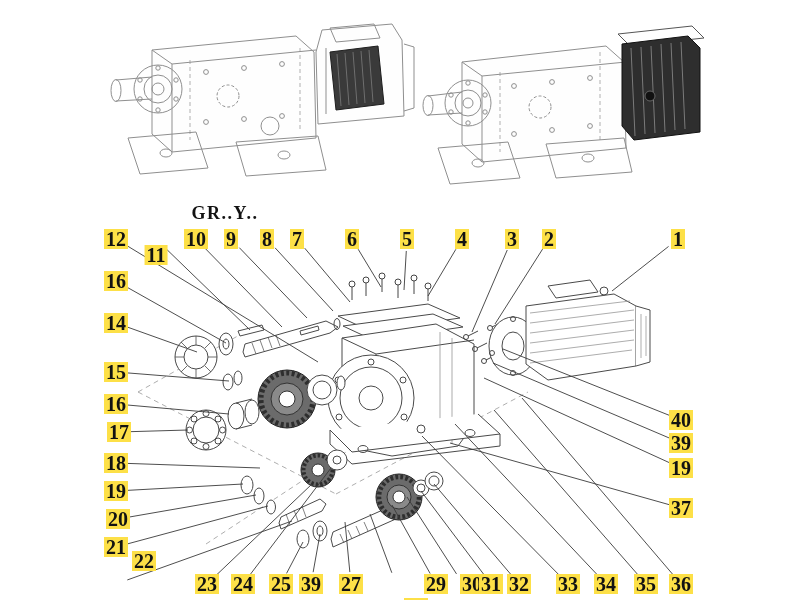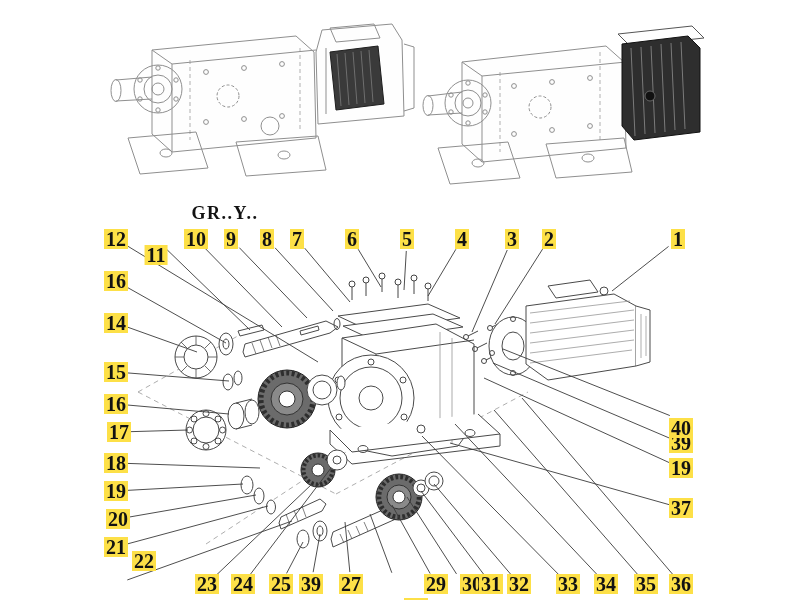--- a/index.html
+++ b/index.html
@@ -347,16 +347,16 @@
       <div class="callout" style="left: 472px; top: 584px;">30</div>
       <div class="callout" style="left: 491px; top: 584px;">31</div>
       <div class="callout" style="left: 519px; top: 584px;">32</div>
       <div class="callout" style="left: 568px; top: 584px;">33</div>
       <div class="callout" style="left: 606px; top: 584px;">34</div>
       <div class="callout" style="left: 646px; top: 584px;">35</div>
       <div class="callout" style="left: 681px; top: 584px;">36</div>
       <div class="callout" style="left: 681px; top: 508px;">37</div>
       <div class="callout" style="left: 681px; top: 468px;">19</div>
       <div class="callout" style="left: 681px; top: 443px;">39</div>
-      <div class="callout" style="left: 681px; top: 420px; margin-top: 8px;">40</div>
+      <div class="callout" style="left: 681px; top: 420px;">40</div>
     </div>
 
 </div>
 
 </body></html>

